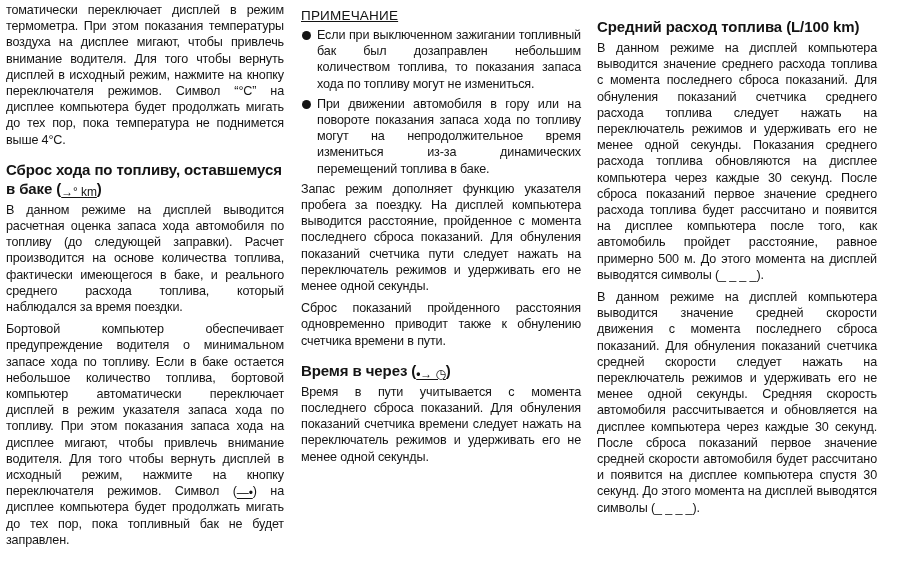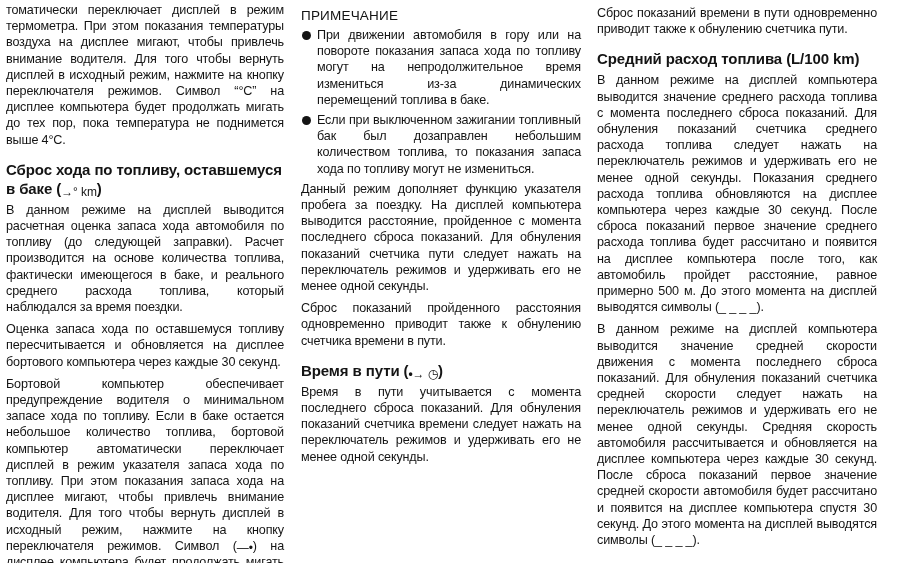--- a/index.html
+++ b/index.html
@@ -23,70 +23,69 @@
     .col2 { left: 301px; width: 280px; top: 5px; }
     .col3 { left: 597px; width: 280px; top: 5px; }
     p { margin: 0 0 6px 0; }
     .heading {
       font-weight: bold; font-size: 15px; line-height: 19px;
       margin: 12px 0 4px 0; letter-spacing: -0.1px; text-align: left;
     }
     .note-title {
       font-size: 13.5px; line-height: 17px; margin: 2px 0 3px 0;
       letter-spacing: 0.2px;
+      text-decoration: underline;
     }
     ul.bullets { list-style: none; margin: 0 0 4px 0; padding: 0; }
     ul.bullets li {
       position: relative; padding-left: 16px; margin-bottom: 4px;
     }
     ul.bullets li .dot {
       position: absolute; left: 1px; top: 4px;
       width: 9px; height: 9px; border-radius: 50%; background: #141414;
     }
     .sym {
       display: inline-block; font-size: 12px; line-height: 12px;
-      position: relative; vertical-align: -2px;
+      position: relative; vertical-align: -2px; text-decoration: underline;
     }
     .sym-km { font-weight: normal; }
   </style>
 </head>
 <body>
 
 <div class="page">
 
   <div class="col col1">
     <p>томатически переключает дисплей в режим термометра. При этом показания температуры воздуха на дисплее мигают, чтобы привлечь внимание водителя. Для того чтобы вернуть дисплей в исходный режим, нажмите на кнопку переключателя режимов. Символ “°C” на дисплее компьютера будет продолжать мигать до тех пор, пока температура не поднимется выше 4°C.</p>
 
     <div class="heading">
       <span>Сброс хода по топливу, оставшемуся в баке (</span><span class="sym sym-km">→° km</span><span>)</span>
     </div>
     <p>В данном режиме на дисплей выводится расчетная оценка запаса хода автомобиля по топливу (до следующей заправки). Расчет производится на основе количества топлива, фактически имеющегося в баке, и реального среднего расхода топлива, который наблюдался за время поездки.</p>
-    <p>Оценка запаса хода по оставшемуся топливу пересчитывается и обновляется на дисплее бортового компьютера через каждые 30 секунд.</p>
     <p><span>Бортовой компьютер обеспечивает предупреждение водителя о минимальном запасе хода по топливу. Если в баке остается небольшое количество топлива, бортовой компьютер автоматически переключает дисплей в режим указателя запаса хода по топливу. При этом показания запаса хода на дисплее мигают, чтобы привлечь внимание водителя. Для того чтобы вернуть дисплей в исходный режим, нажмите на кнопку переключателя режимов. Символ (</span><span class="sym">—•</span><span>) на дисплее компьютера будет продолжать мигать до тех пор, пока топливный бак не будет заправлен.</span></p>
   </div>
 
   <div class="col col2">
 
     <div class="note-title">ПРИМЕЧАНИЕ</div>
     <ul class="bullets">
+      <li><span class="dot"></span><span>Если при выключенном зажигании топливный бак был дозаправлен небольшим количеством топлива, то показания запаса хода по топливу могут не измениться.</span></li>
       <li><span class="dot"></span><span>При движении автомобиля в гору или на повороте показания запаса хода по топливу могут на непродолжительное время измениться из-за динамических перемещений топлива в баке.</span></li>
-      <li><span class="dot"></span><span>Если при выключенном зажигании топливный бак был дозаправлен небольшим количеством топлива, то показания запаса хода по топливу могут не измениться.</span></li>
     </ul>
 
-    <p>Данный режим дополняет функцию указателя пробега за поездку. На дисплей компьютера выводится расстояние, пройденное с момента последнего сброса показаний. Для обнуления показаний счетчика пути следует нажать на переключатель режимов и удерживать его не менее одной секунды.</p>
+    <p>Запас режим дополняет функцию указателя пробега за поездку. На дисплей компьютера выводится расстояние, пройденное с момента последнего сброса показаний. Для обнуления показаний счетчика пути следует нажать на переключатель режимов и удерживать его не менее одной секунды.</p>
     <p>Сброс показаний пройденного расстояния одновременно приводит также к обнулению счетчика времени в пути.</p>
 
     <div class="heading">
-      <span>Время в пути (</span><span class="sym">•→ ◷</span><span>)</span>
+      <span>Время в через (</span><span class="sym">•→ ◷</span><span>)</span>
     </div>
     <p>Время в пути учитывается с момента последнего сброса показаний. Для обнуления показаний счетчика времени следует нажать на переключатель режимов и удерживать его не менее одной секунды.</p>
   </div>
 
   <div class="col col3">
-    <p>Сброс показаний времени в пути одновременно приводит также к обнулению счетчика пути.</p>
 
     <div class="heading">Средний расход топлива (L/100 km)</div>
     <p>В данном режиме на дисплей компьютера выводится значение среднего расхода топлива с момента последнего сброса показаний. Для обнуления показаний счетчика среднего расхода топлива следует нажать на переключатель режимов и удерживать его не менее одной секунды. Показания среднего расхода топлива обновляются на дисплее компьютера через каждые 30 секунд. После сброса показаний первое значение среднего расхода топлива будет рассчитано и появится на дисплее компьютера после того, как автомобиль пройдет расстояние, равное примерно 500 м. До этого момента на дисплей выводятся символы (_ _ _ _).</p>
 
     <p>В данном режиме на дисплей компьютера выводится значение средней скорости движения с момента последнего сброса показаний. Для обнуления показаний счетчика средней скорости следует нажать на переключатель режимов и удерживать его не менее одной секунды. Средняя скорость автомобиля рассчитывается и обновляется на дисплее компьютера через каждые 30 секунд. После сброса показаний первое значение средней скорости автомобиля будет рассчитано и появится на дисплее компьютера спустя 30 секунд. До этого момента на дисплей выводятся символы (_ _ _ _).</p>
   </div>
 
 </div>
 
 </body></html>

